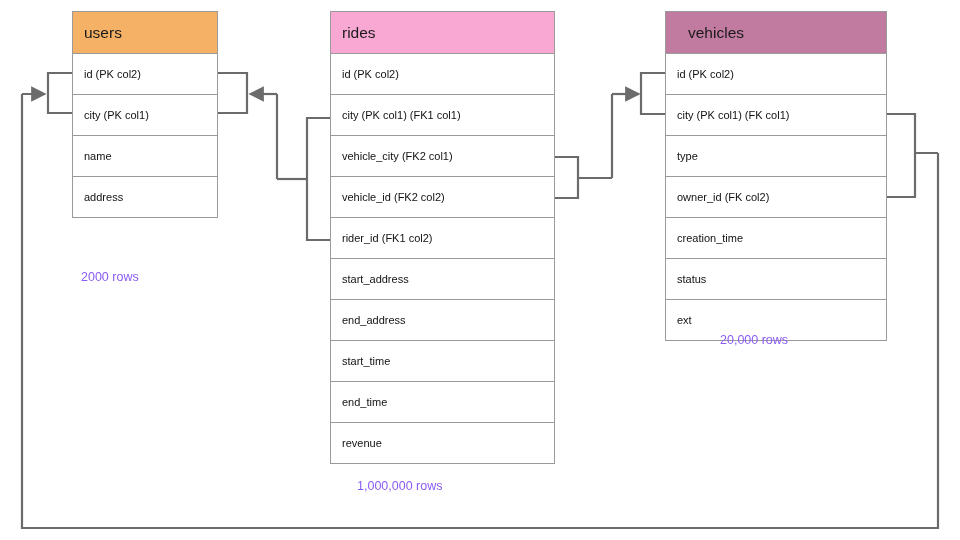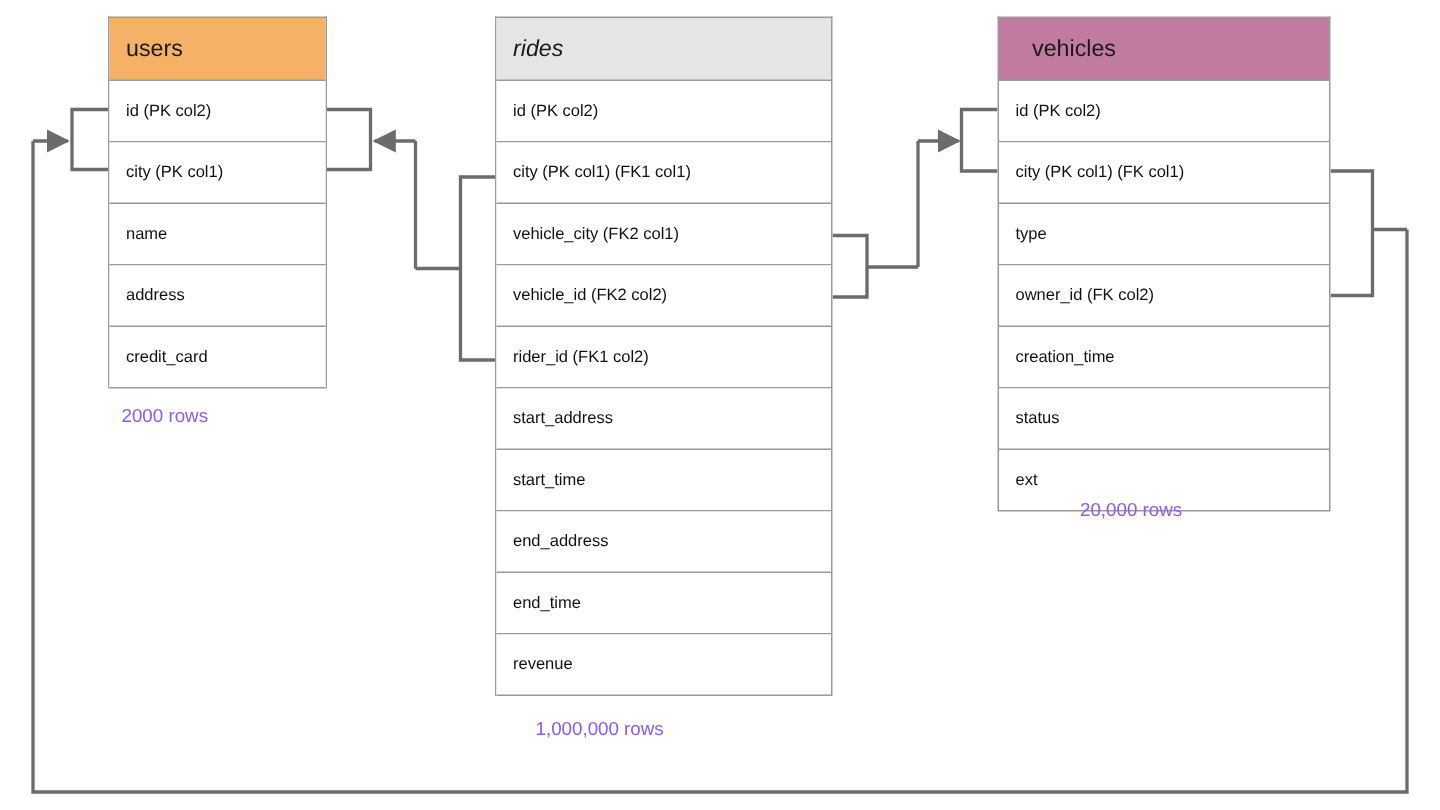--- a/index.html
+++ b/index.html
@@ -127,34 +127,33 @@
 
     </g>
   </svg>
 
   <div class="entity" id="entity-users">
     <div class="entity-header" style="background: rgb(245, 178, 102);">users</div>
     <div class="entity-field">id (PK col2)</div>
     <div class="entity-field">city (PK col1)</div>
     <div class="entity-field">name</div>
     <div class="entity-field">address</div>
-    <div class="entity-field" style="border-bottom: 1px solid rgb(154, 154, 154);">credit_card</div>
   </div>
   <div class="row-count" id="rowcount-users">2000 rows</div>
 
   <div class="entity" id="entity-rides">
-    <div class="entity-header" style="background: #e5e5e5; font-style: italic;">rides</div>
+    <div class="entity-header" style="background: #f9a8d4;">rides</div>
     <div class="entity-field">id (PK col2)</div>
     <div class="entity-field">city (PK col1) (FK1 col1)</div>
     <div class="entity-field">vehicle_city (FK2 col1)</div>
     <div class="entity-field">vehicle_id (FK2 col2)</div>
     <div class="entity-field">rider_id (FK1 col2)</div>
     <div class="entity-field">start_address</div>
+    <div class="entity-field">end_address</div>
     <div class="entity-field">start_time</div>
-    <div class="entity-field">end_address</div>
     <div class="entity-field">end_time</div>
     <div class="entity-field" style="border-bottom: 1px solid rgb(154, 154, 154);">revenue</div>
   </div>
   <div class="row-count" id="rowcount-rides">1,000,000 rows</div>
 
   <div class="entity" id="entity-vehicles">
     <div class="entity-header" style="background: rgb(194, 123, 160); padding-left: 22px;">vehicles</div>
     <div class="entity-field">id (PK col2)</div>
     <div class="entity-field">city (PK col1) (FK col1)</div>
     <div class="entity-field">type</div>

